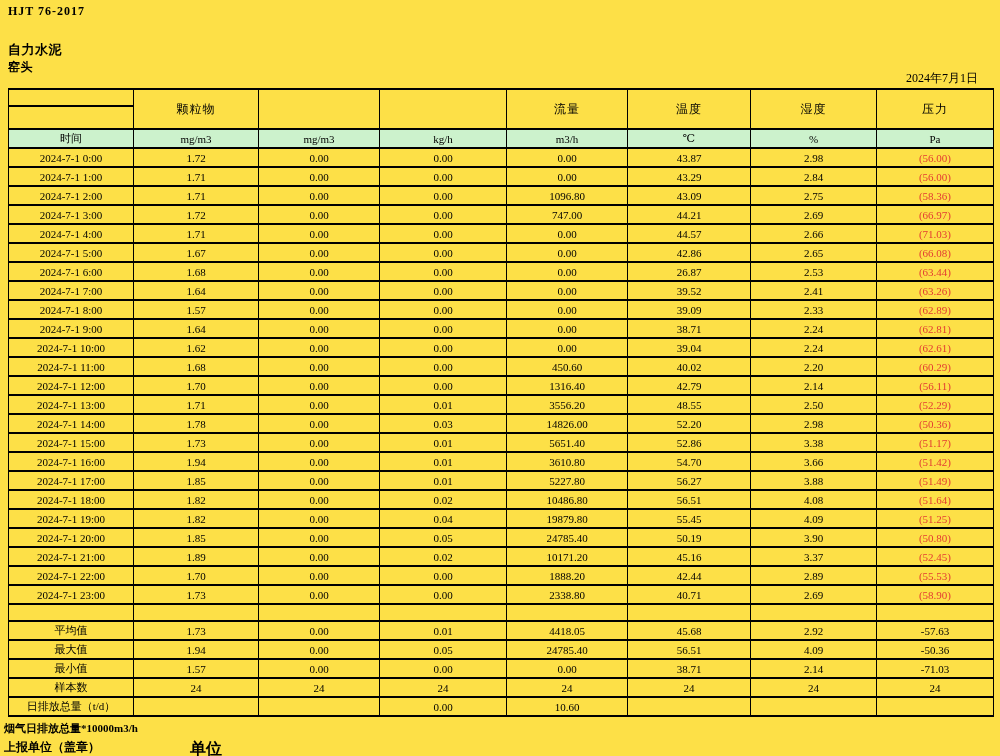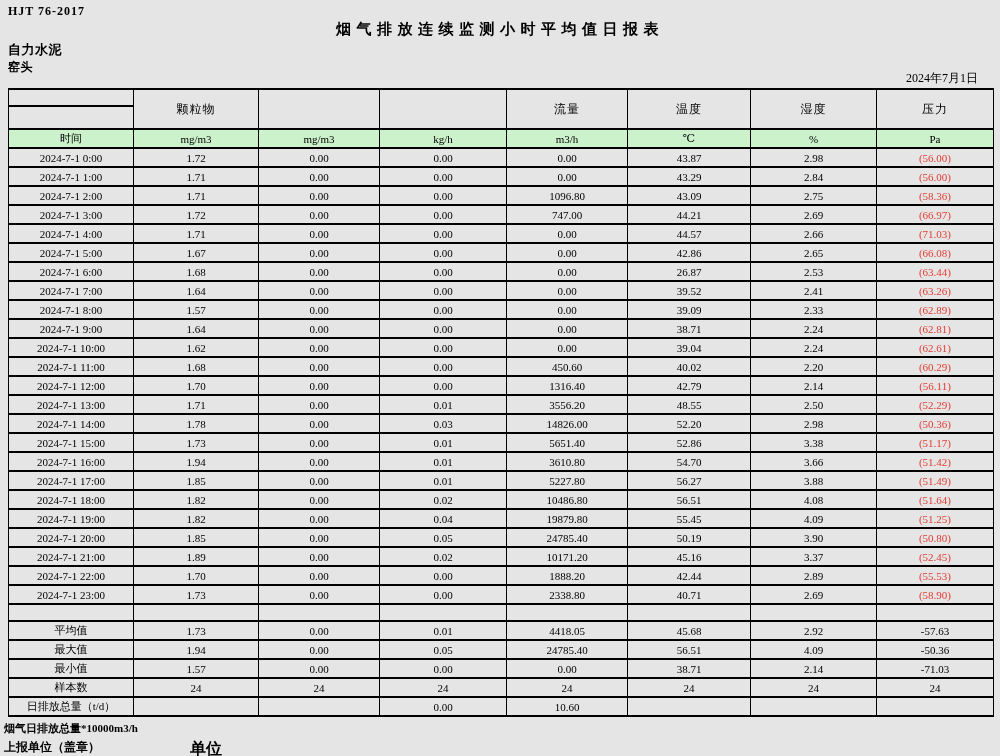--- a/index.html
+++ b/index.html
@@ -1,20 +1,20 @@
 <!DOCTYPE html>
 <html style="--green: #ccf2cc; --red: #e33b32;"><head>
 <meta charset="utf-8">
 <style>
   html, body { margin: 0; padding: 0; background: #fff; }
   .page {
     position: relative;
     width: 1000px;
     height: 756px;
-    background: #e5e5e5;
+    background: #fde047;
     font-family: "Liberation Serif", "DejaVu Serif", serif;
     color: #000;
     overflow: hidden;
   }
   .std-code {
     position: absolute; left: 8px; top: 4px;
     font-weight: bold; font-size: 12px; letter-spacing: 1px;
   }
   .doc-title {
     position: absolute; left: 0; top: 20px; width: 100%;
@@ -68,21 +68,20 @@
     position: absolute; left: 190px; top: 739px;
     font-weight: bold; font-size: 16px;
   }
 </style>
 </head>
 <body>
 
 <div class="page">
 
   <div class="std-code">HJT 76-2017</div>
-  <div class="doc-title">烟气排放连续监测小时平均值日报表</div>
   <div class="company">自力水泥</div>
   <div class="station">窑头</div>
   <div class="report-date">2024年7月1日</div>
 
   <table class="report">
     <colgroup>
       <col style="width:125px">
         <col style="width:125px">
         <col style="width:121px">
         <col style="width:127px">

